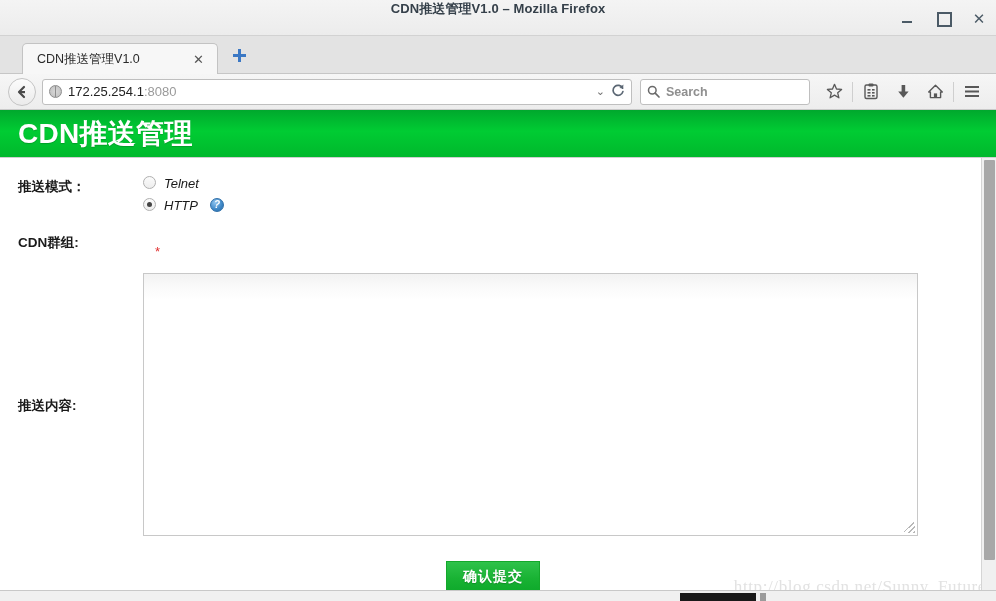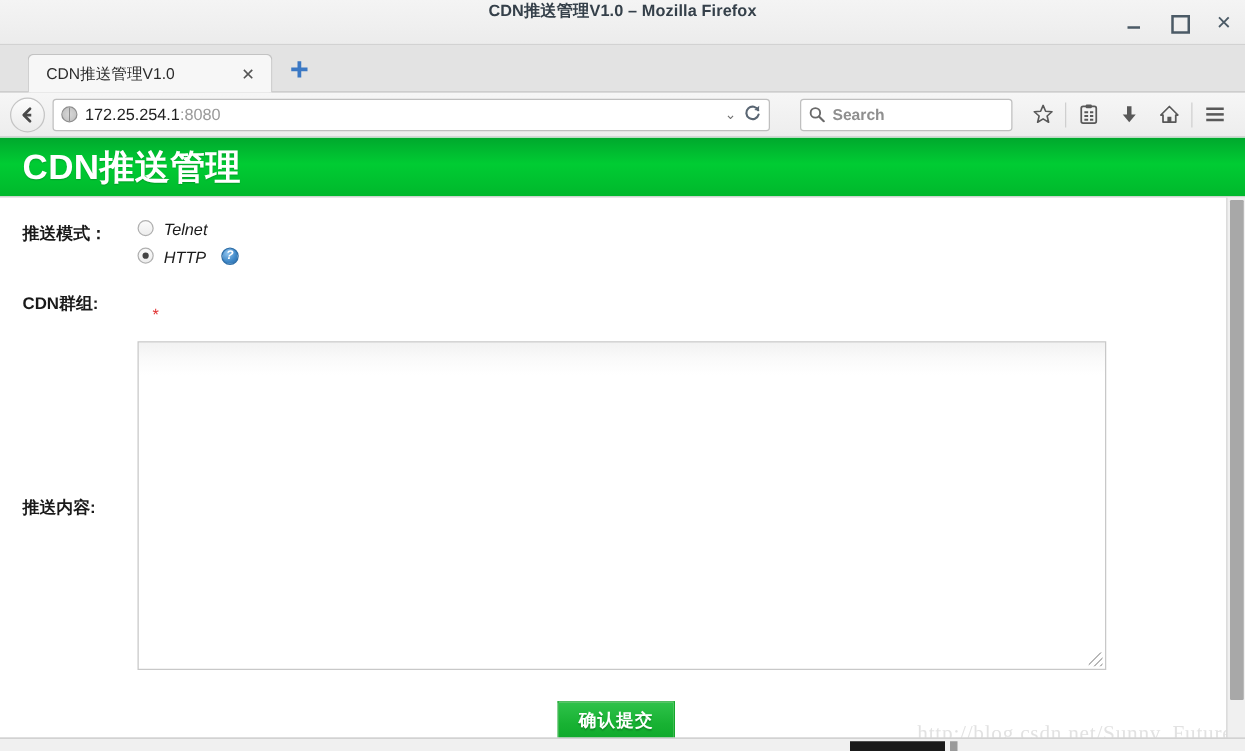--- a/index.html
+++ b/index.html
@@ -96,21 +96,21 @@
   }
   .urlbox {
     flex: 1 1 auto;
     height: 26px;
     background: #fff;
     border: 1px solid #bfbfbf;
     border-radius: 3px;
     display: flex; align-items: center;
     padding: 0 4px 0 6px;
     min-width: 0;
-    margin-right: 24px;
+    margin-right: 8px;
   }
   .globe {
     width: 13px; height: 13px; border-radius: 50%;
     border: 1.5px solid #8d8d8d;
     background:
       linear-gradient(to right, transparent 45%, #8d8d8d 45%, #8d8d8d 55%, transparent 55%),
       radial-gradient(circle, #d8d8d8 0%, #bdbdbd 100%);
     flex: none; margin-right: 6px;
   }
   .url-text { font-size: 13px; color: #222; white-space: nowrap; flex: 1; min-width: 0; overflow: hidden; }
@@ -153,21 +153,21 @@
     padding-left: 18px;
     border-bottom: 1px solid #cfcfcf;
   }
   .banner-title {
     color: #fff; font-size: 28px; font-weight: bold;
     letter-spacing: .3px;
     text-shadow: 0 1px 1px rgba(0,0,0,.18);
   }
 
   .form { padding: 18px 0 0 0; position: relative; }
-  .row { display: flex; align-items: flex-start; margin-bottom: 0; }
+  .row { display: flex; align-items: flex-start; margin-bottom: 0; gap: 33px; }
   .lbl {
     width: 110px; flex: none;
     padding-left: 18px;
     font-size: 13.5px; font-weight: bold; color: #1a1a1a;
     padding-top: 2px;
   }
   .field { flex: 1; min-width: 0; }
 
   .radio-line { display: flex; align-items: flex-start; height: 22px; gap: 8px; font-style: italic; }
   .radio {

